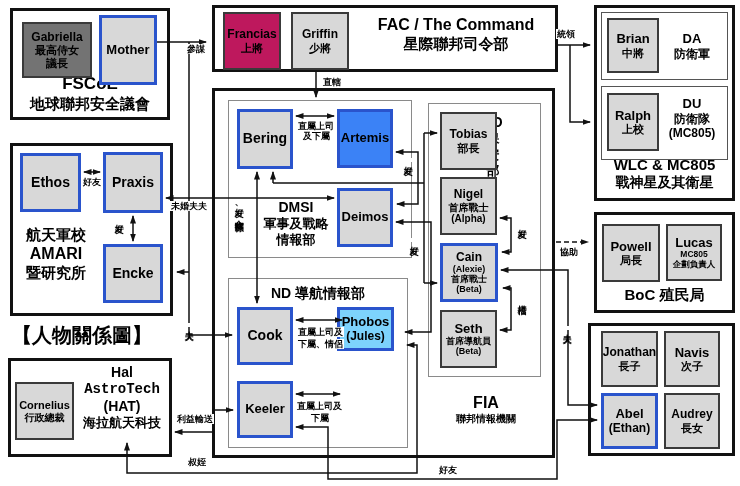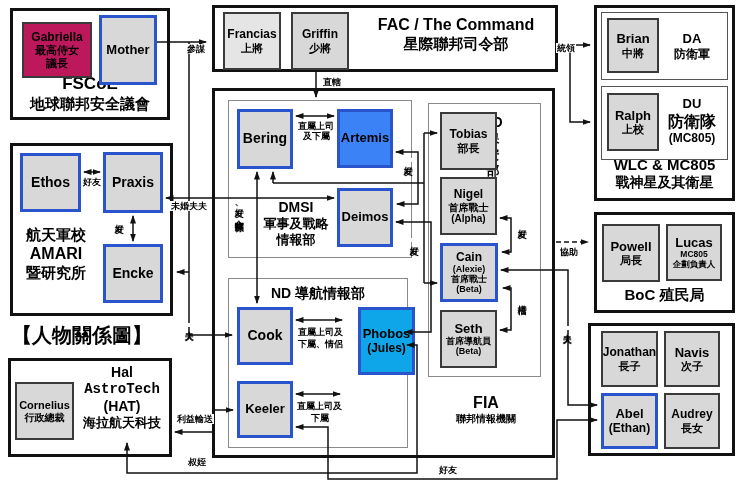--- a/index.html
+++ b/index.html
@@ -85,21 +85,21 @@
       <div style="font-size: 14px;">戰神星及其衛星</div>
     </div>
     <div class="org zO mid" style="left: 601px; top: 12px; width: 127px; height: 68px;"></div>
     <div class="org-label zO" style="left: 660px; top: 31px; width: 64px;">
       <div style="font-size: 13px;">DA</div>
       <div style="font-size: 12px;">防衛軍</div>
     </div>
     <div class="org zO mid" style="left: 601px; top: 86px; width: 127px; height: 74px;"></div>
     <div class="org-label zO" style="left: 658px; top: 96px; width: 68px;">
       <div style="font-size: 13px;">DU</div>
-      <div style="font-size: 16px;">防衛隊</div>
+      <div style="font-size: 12px;">防衛隊</div>
       <div style="font-size: 12px;">(MC805)</div>
     </div>
     <div class="org zO thick" style="left: 594px; top: 212px; width: 141px; height: 101px;"></div>
     <div class="org-label zO" style="left: 598px; top: 286px; width: 133px;">
       <div style="font-size: 15px;">BoC 殖民局</div>
     </div>
     <div class="org zO thick" style="left: 588px; top: 323px; width: 147px; height: 133px;"></div>
     <div class="org zO thick" style="left: 10px; top: 143px; width: 163px; height: 173px;"></div>
     <div class="org-label zO" style="left: 12px; top: 226px; width: 88px;">
       <div style="font-size: 15px;">航天軍校</div>
@@ -128,29 +128,29 @@
     <div class="org-label zO" style="left: 240px; top: 285px; width: 156px;">
       <div style="font-size: 14px;">ND 導航情報部</div>
     </div>
     <div class="org zO thin" style="left: 428px; top: 103px; width: 113px; height: 274px;"></div>
     <div class="org-label zO" style="left: 476px; top: 114px; width: 34px;">
       <div style="font-size: 14px;">SD</div>
       <div style="font-size: 13px;">保</div>
       <div style="font-size: 13px;">安</div>
       <div style="font-size: 13px;">部</div>
     </div>
-    <div class="person zP" style="left: 22px; top: 22px; width: 70px; height: 56px; background: #be185d; border: 2px solid rgb(58, 58, 58);">
+    <div class="person zP" style="left: 22px; top: 22px; width: 70px; height: 56px; background: #737373; border: 2px solid rgb(58, 58, 58);">
       <div class="pname" style="font-size: 12px;">Gabriella</div>
       <div class="sub" style="font-size: 11px;">最高侍女</div>
       <div class="sub" style="font-size: 11px;">議長</div>
     </div>
     <div class="person zP" style="left: 99px; top: 15px; width: 58px; height: 70px; background: rgb(216, 216, 216); border: 3px solid rgb(42, 84, 204);">
       <div class="pname" style="font-size: 13px;">Mother</div>
     </div>
-    <div class="person zP" style="left: 223px; top: 12px; width: 58px; height: 58px; background: #e5e5e5; border: 2px solid rgb(58, 58, 58);">
+    <div class="person zP" style="left: 223px; top: 12px; width: 58px; height: 58px; background: #be185d; border: 2px solid rgb(58, 58, 58);">
       <div class="pname" style="font-size: 12px;">Francias</div>
       <div class="sub" style="font-size: 11px;">上將</div>
     </div>
     <div class="person zP" style="left: 291px; top: 12px; width: 58px; height: 58px; background: rgb(216, 216, 216); border: 2px solid rgb(58, 58, 58);">
       <div class="pname" style="font-size: 12px;">Griffin</div>
       <div class="sub" style="font-size: 11px;">少將</div>
     </div>
     <div class="person zP" style="left: 607px; top: 18px; width: 52px; height: 55px; background: rgb(216, 216, 216); border: 2px solid rgb(58, 58, 58);">
       <div class="pname" style="font-size: 13px;">Brian</div>
       <div class="sub" style="font-size: 11px;">中將</div>
@@ -202,21 +202,21 @@
     </div>
     <div class="person zP" style="left: 337px; top: 109px; width: 56px; height: 59px; background: #3b82f6; border: 3px solid rgb(42, 84, 204);">
       <div class="pname" style="font-size: 13px;">Artemis</div>
     </div>
     <div class="person zP" style="left: 337px; top: 188px; width: 56px; height: 59px; background: rgb(216, 216, 216); border: 3px solid rgb(42, 84, 204);">
       <div class="pname" style="font-size: 13px;">Deimos</div>
     </div>
     <div class="person zP" style="left: 237px; top: 307px; width: 56px; height: 58px; background: rgb(216, 216, 216); border: 3px solid rgb(42, 84, 204);">
       <div class="pname" style="font-size: 14px;">Cook</div>
     </div>
-    <div class="person zP" style="left: 358px; top: 307px; width: 57px; height: 68px; background: #0ea5e9; border: 3px solid rgb(42, 84, 204);">
+    <div class="person zP" style="left: 337px; top: 307px; width: 57px; height: 44px; background: #7dd3fc; border: 3px solid rgb(42, 84, 204);">
       <div class="pname" style="font-size: 13px;">Phobos</div>
       <div class="sub" style="font-size: 12px;">(Jules)</div>
     </div>
     <div class="person zP" style="left: 237px; top: 381px; width: 56px; height: 57px; background: rgb(216, 216, 216); border: 3px solid rgb(42, 84, 204);">
       <div class="pname" style="font-size: 13px;">Keeler</div>
     </div>
     <div class="person zP" style="left: 440px; top: 112px; width: 57px; height: 58px; background: rgb(216, 216, 216); border: 2px solid rgb(58, 58, 58);">
       <div class="pname" style="font-size: 12px;">Tobias</div>
       <div class="sub" style="font-size: 11px;">部長</div>
     </div>
@@ -230,21 +230,21 @@
       <div class="sub" style="font-size: 9px;">(Alexie)</div>
       <div class="sub" style="font-size: 9px;">首席戰士</div>
       <div class="sub" style="font-size: 9px;">(Beta)</div>
     </div>
     <div class="person zP" style="left: 440px; top: 310px; width: 57px; height: 58px; background: rgb(216, 216, 216); border: 2px solid rgb(58, 58, 58);">
       <div class="pname" style="font-size: 13px;">Seth</div>
       <div class="sub" style="font-size: 9px;">首席導航員</div>
       <div class="sub" style="font-size: 9px;">(Beta)</div>
     </div>
     <div class="edge-label" style="left: 186px; top: 44px;">參謀</div>
-    <div class="edge-label" style="left: 556px; top: 43px;">統領</div>
+    <div class="edge-label" style="left: 556px; top: 29px;">統領</div>
     <div class="edge-label" style="left: 322px; top: 77px;">直轄</div>
     <div class="edge-label" style="left: 297px; top: 121px;">直屬上司</div>
     <div class="edge-label" style="left: 302px; top: 131px;">及下屬</div>
     <div class="edge-label v" style="left: 234px; top: 200px;">好友、合作關係</div>
     <div class="edge-label v" style="left: 403px; top: 158px;">好友</div>
     <div class="edge-label v" style="left: 409px; top: 238px;">好友</div>
     <div class="edge-label" style="left: 170px; top: 201px;">未婚夫夫</div>
     <div class="edge-label" style="left: 82px; top: 177px;">好友</div>
     <div class="edge-label v" style="left: 114px; top: 216px;">好友</div>
     <div class="edge-label v" style="left: 184px; top: 323px;">夫夫</div>

